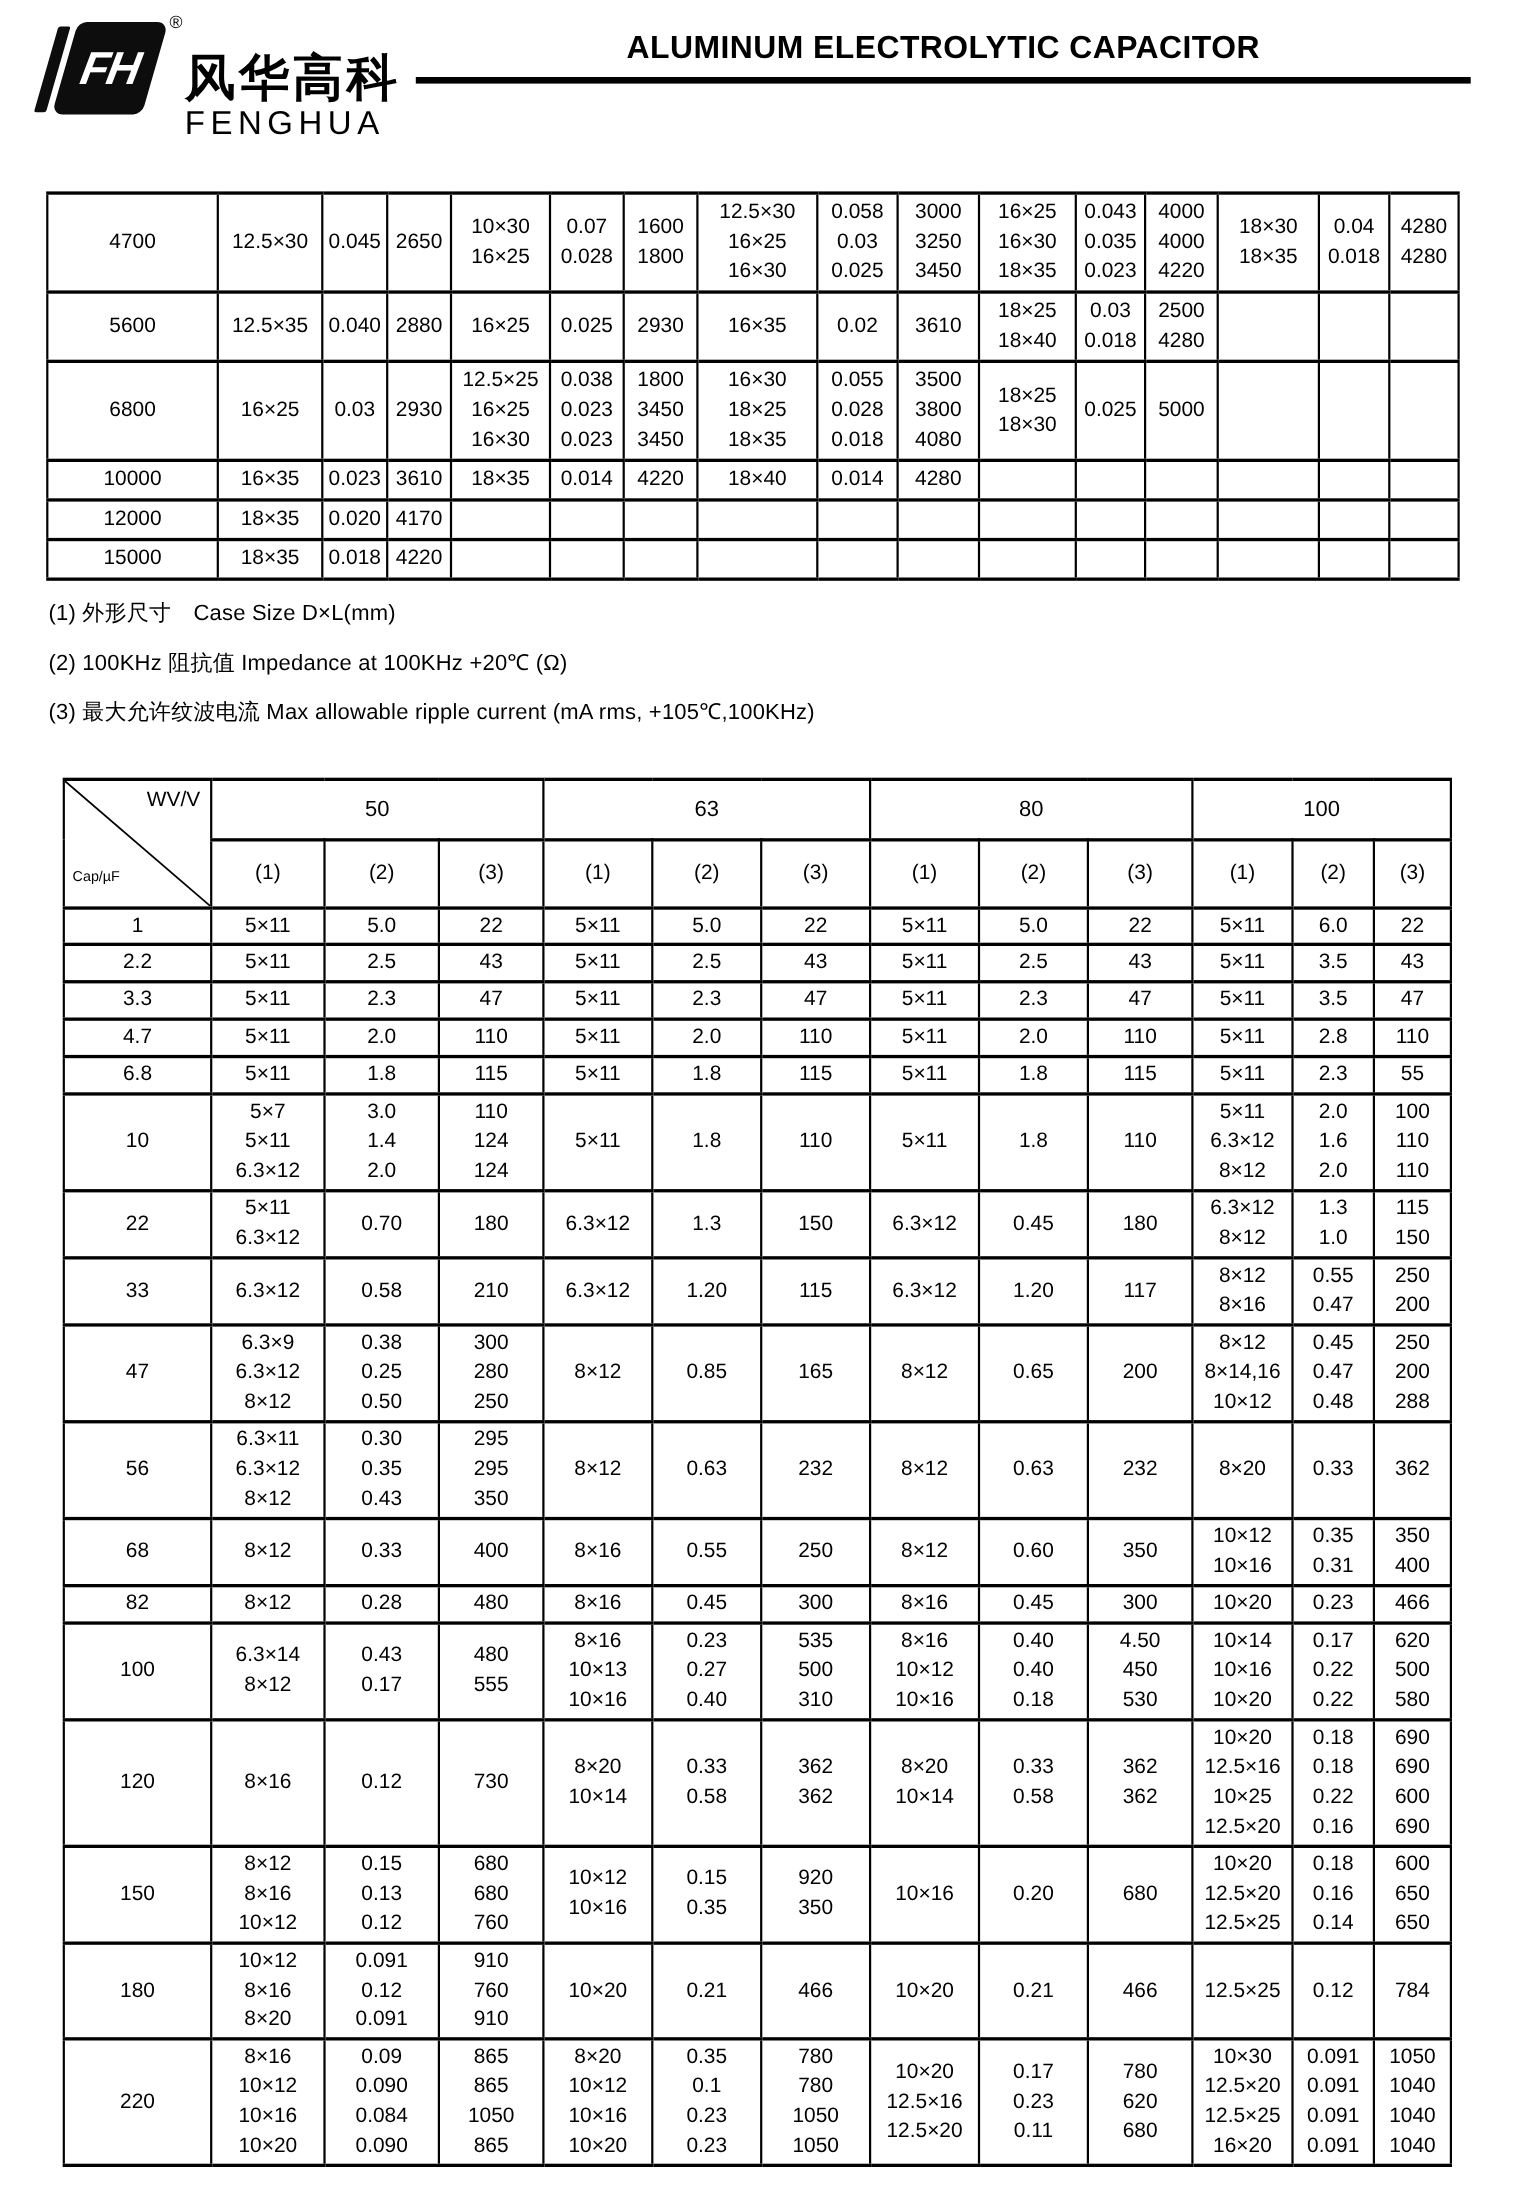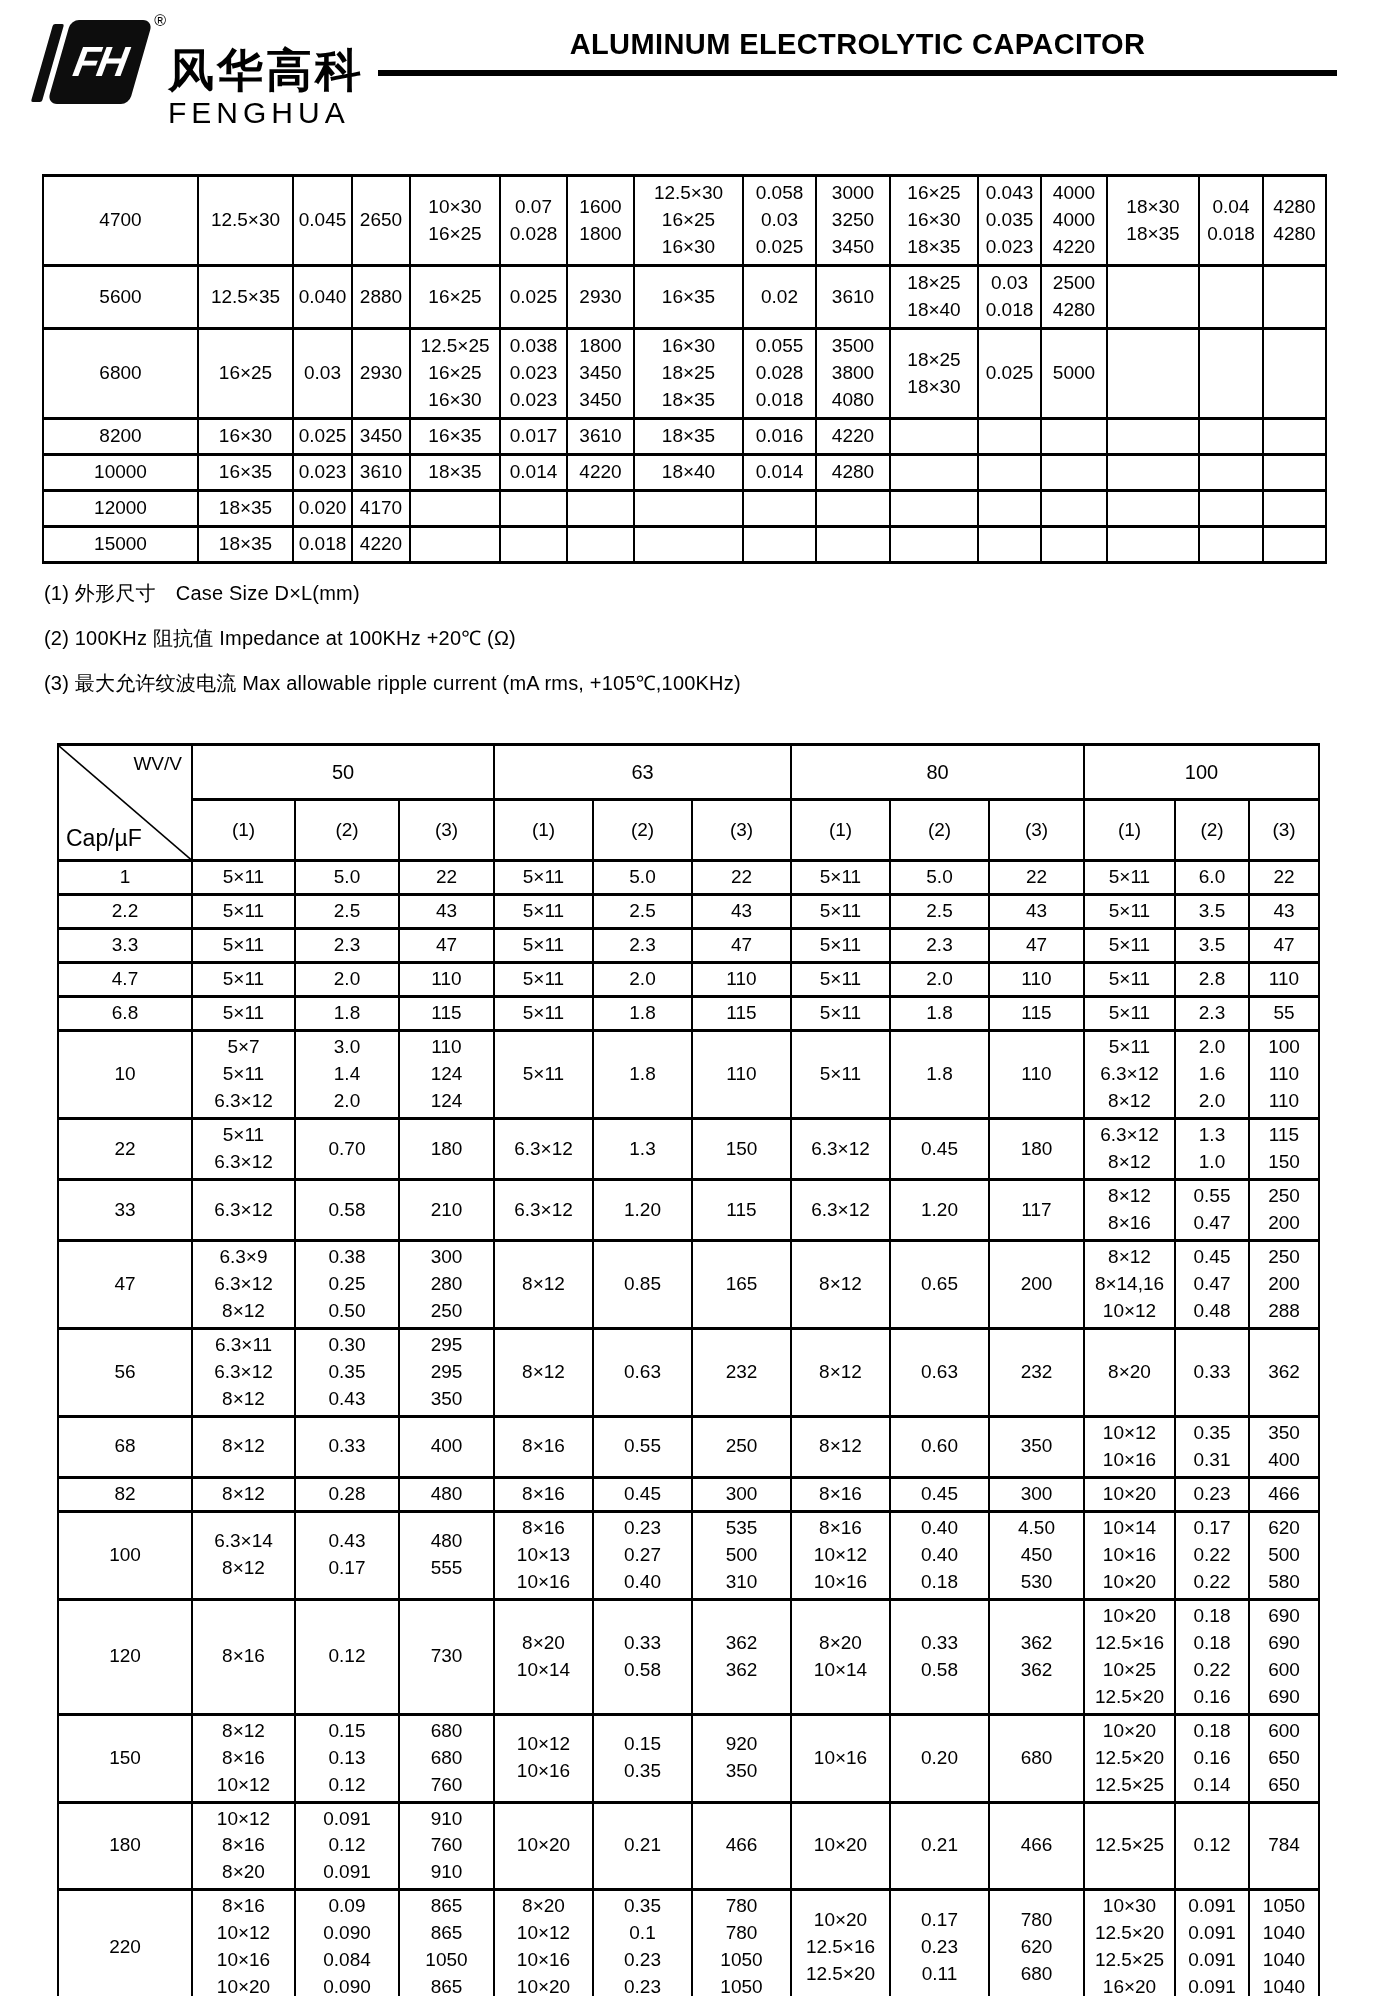--- a/index.html
+++ b/index.html
@@ -29,21 +29,21 @@
   .t1{margin-top:44px;width:1285px;}
   .t1 td{padding:3px 1px;}
   .t2{margin-top:46px;margin-left:15px;width:1262px;}
   .t2 .vrow th{height:44px;font-size:20px;}
   .t2 .srow th{height:50px;}
 
   
   .corner{position:relative;padding:0;}
   .corner svg{position:absolute;left:0;top:0;width:100%;height:100%;}
   .corner-top{position:absolute;top:5px;right:9px;font-size:19px;}
-  .corner-bottom{position:absolute;bottom:5px;left:7px;font-size:23px;}
+  .corner-bottom{position:absolute;bottom:17px;left:7px;font-size:13px;}
 
   
   .notes{margin-top:16px;font-size:20px;}
   .note{margin:0 0 17px 2px;letter-spacing:0.2px;}
 </style>
 </head>
 <body>
 
 <div class="page">
 
@@ -164,38 +164,20 @@
           <td>0.055
 0.028
 0.018</td>
           <td>3500
 3800
 4080</td>
           <td>18×25
 18×30</td>
           <td>0.025</td>
           <td>5000</td>
-          <td></td>
-          <td></td>
-          <td></td>
-        </tr>
-        <tr>
-          <td>8200</td>
-          <td>16×30</td>
-          <td>0.025</td>
-          <td>3450</td>
-          <td>16×35</td>
-          <td>0.017</td>
-          <td>3610</td>
-          <td>18×35</td>
-          <td>0.016</td>
-          <td>4220</td>
-          <td></td>
-          <td></td>
-          <td></td>
           <td></td>
           <td></td>
           <td></td>
         </tr>
         <tr>
           <td>10000</td>
           <td>16×35</td>
           <td>0.023</td>
           <td>3610</td>
           <td>18×35</td>

